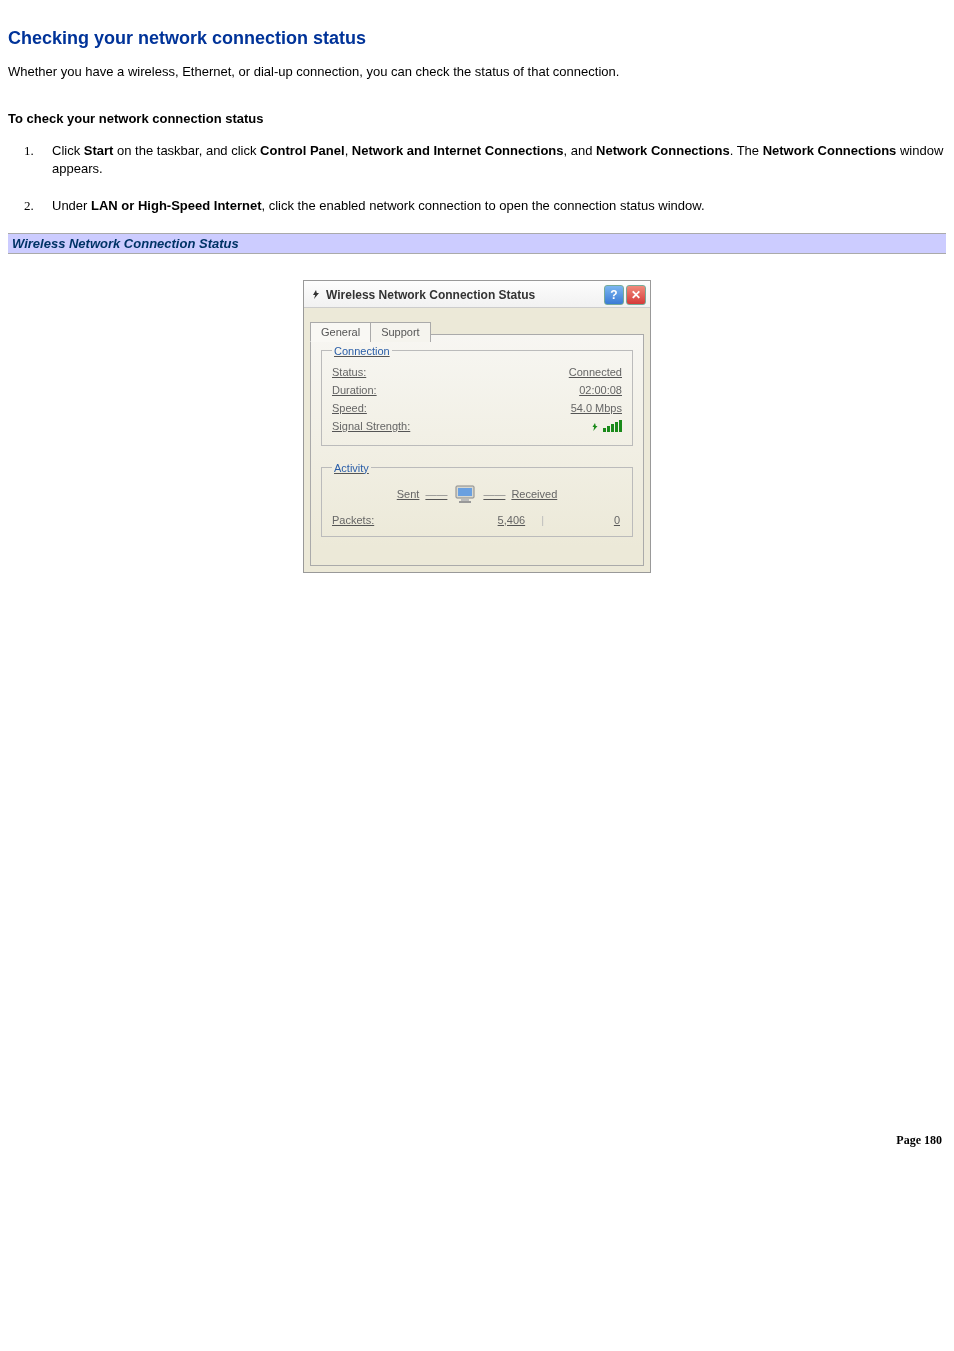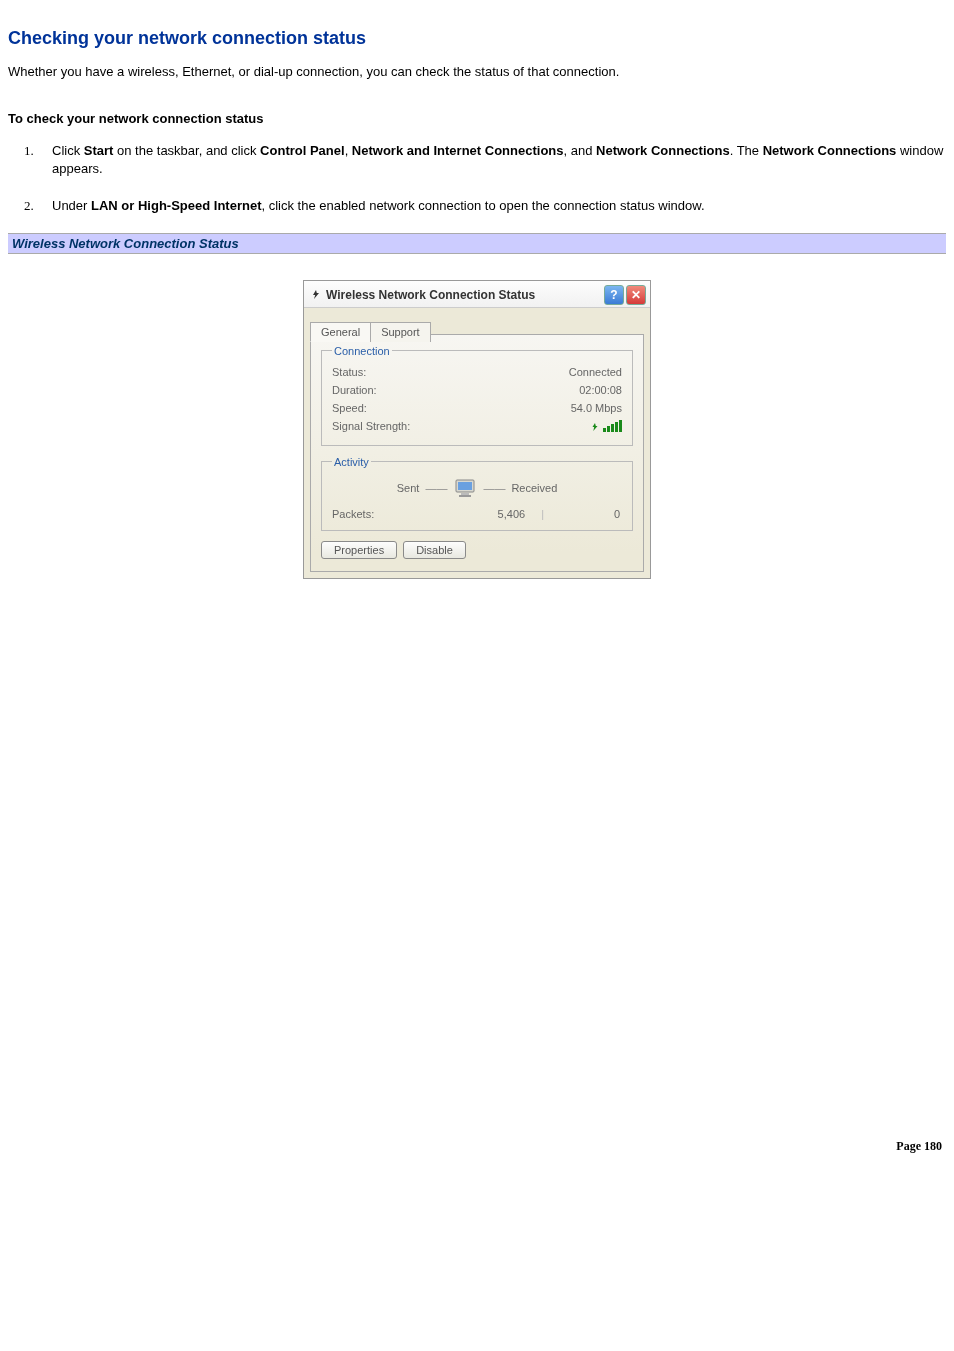--- a/index.html
+++ b/index.html
@@ -127,22 +127,23 @@
   .tab-content {
     padding: 10px 10px 12px 10px;
     background: linear-gradient(#f7f6f2, #ece9d8 92%);
     border: 1px solid #aaa;
     border-top: none;
     margin: 0 6px 6px 6px;
   }
 
   fieldset.group {
     border: 1px solid #bbb;
-    margin: 0 0 10px 0;
+    margin: 0 0 16px 0;
     padding: 6px 10px 10px 10px;
+    text-decoration: underline;
   }
   fieldset.group legend {
     color: #2a5ea8;
     font-size: 11px;
     padding: 0 2px;
   }
   .row {
     display: flex;
     justify-content: space-between;
     padding: 3px 0;
@@ -318,24 +319,20 @@
           <span>Received</span>
         </div>
         <div class="packets-row">
           <span class="lbl">Packets:</span>
           <span class="mid">5,406</span>
           <span class="sep">|</span>
           <span class="rgt">0</span>
         </div>
       </fieldset>
 
-      <div class="dlg-buttons">
-        <button class="dlg-btn">Properties</button>
-        <button class="dlg-btn">Disable</button>
-      </div>
     </div>
 
   </div>
 </div>
 
 <div class="page-footer">
   <b>Page</b> <b>180</b>
 </div>
 
 </body></html>

